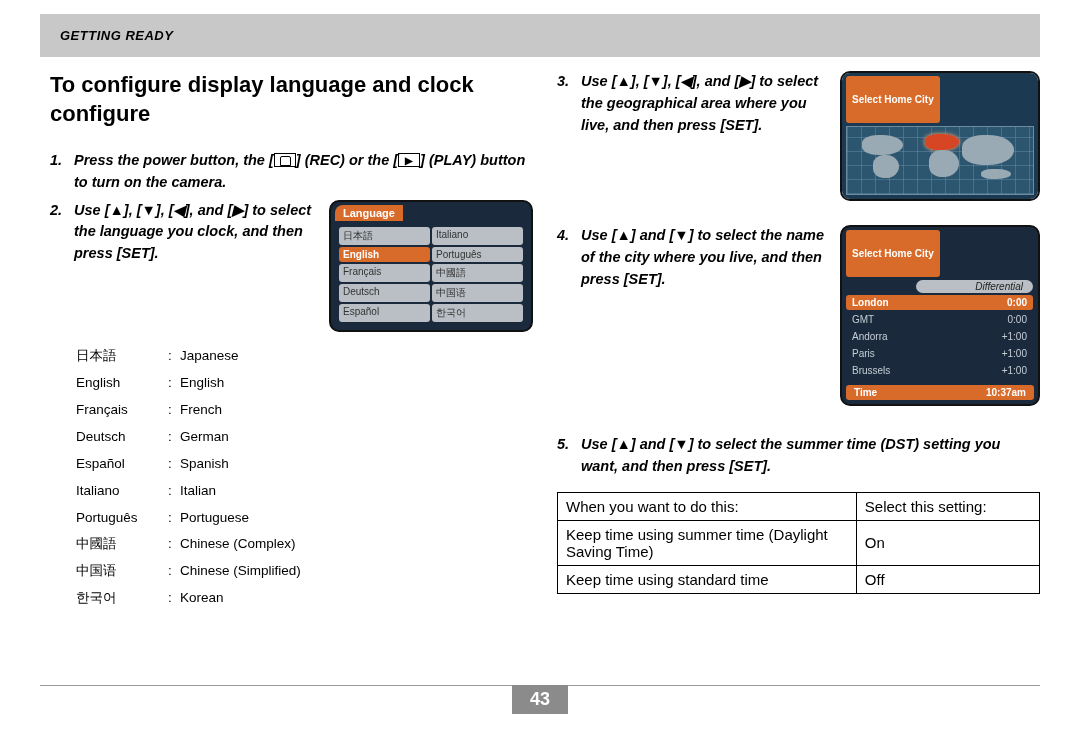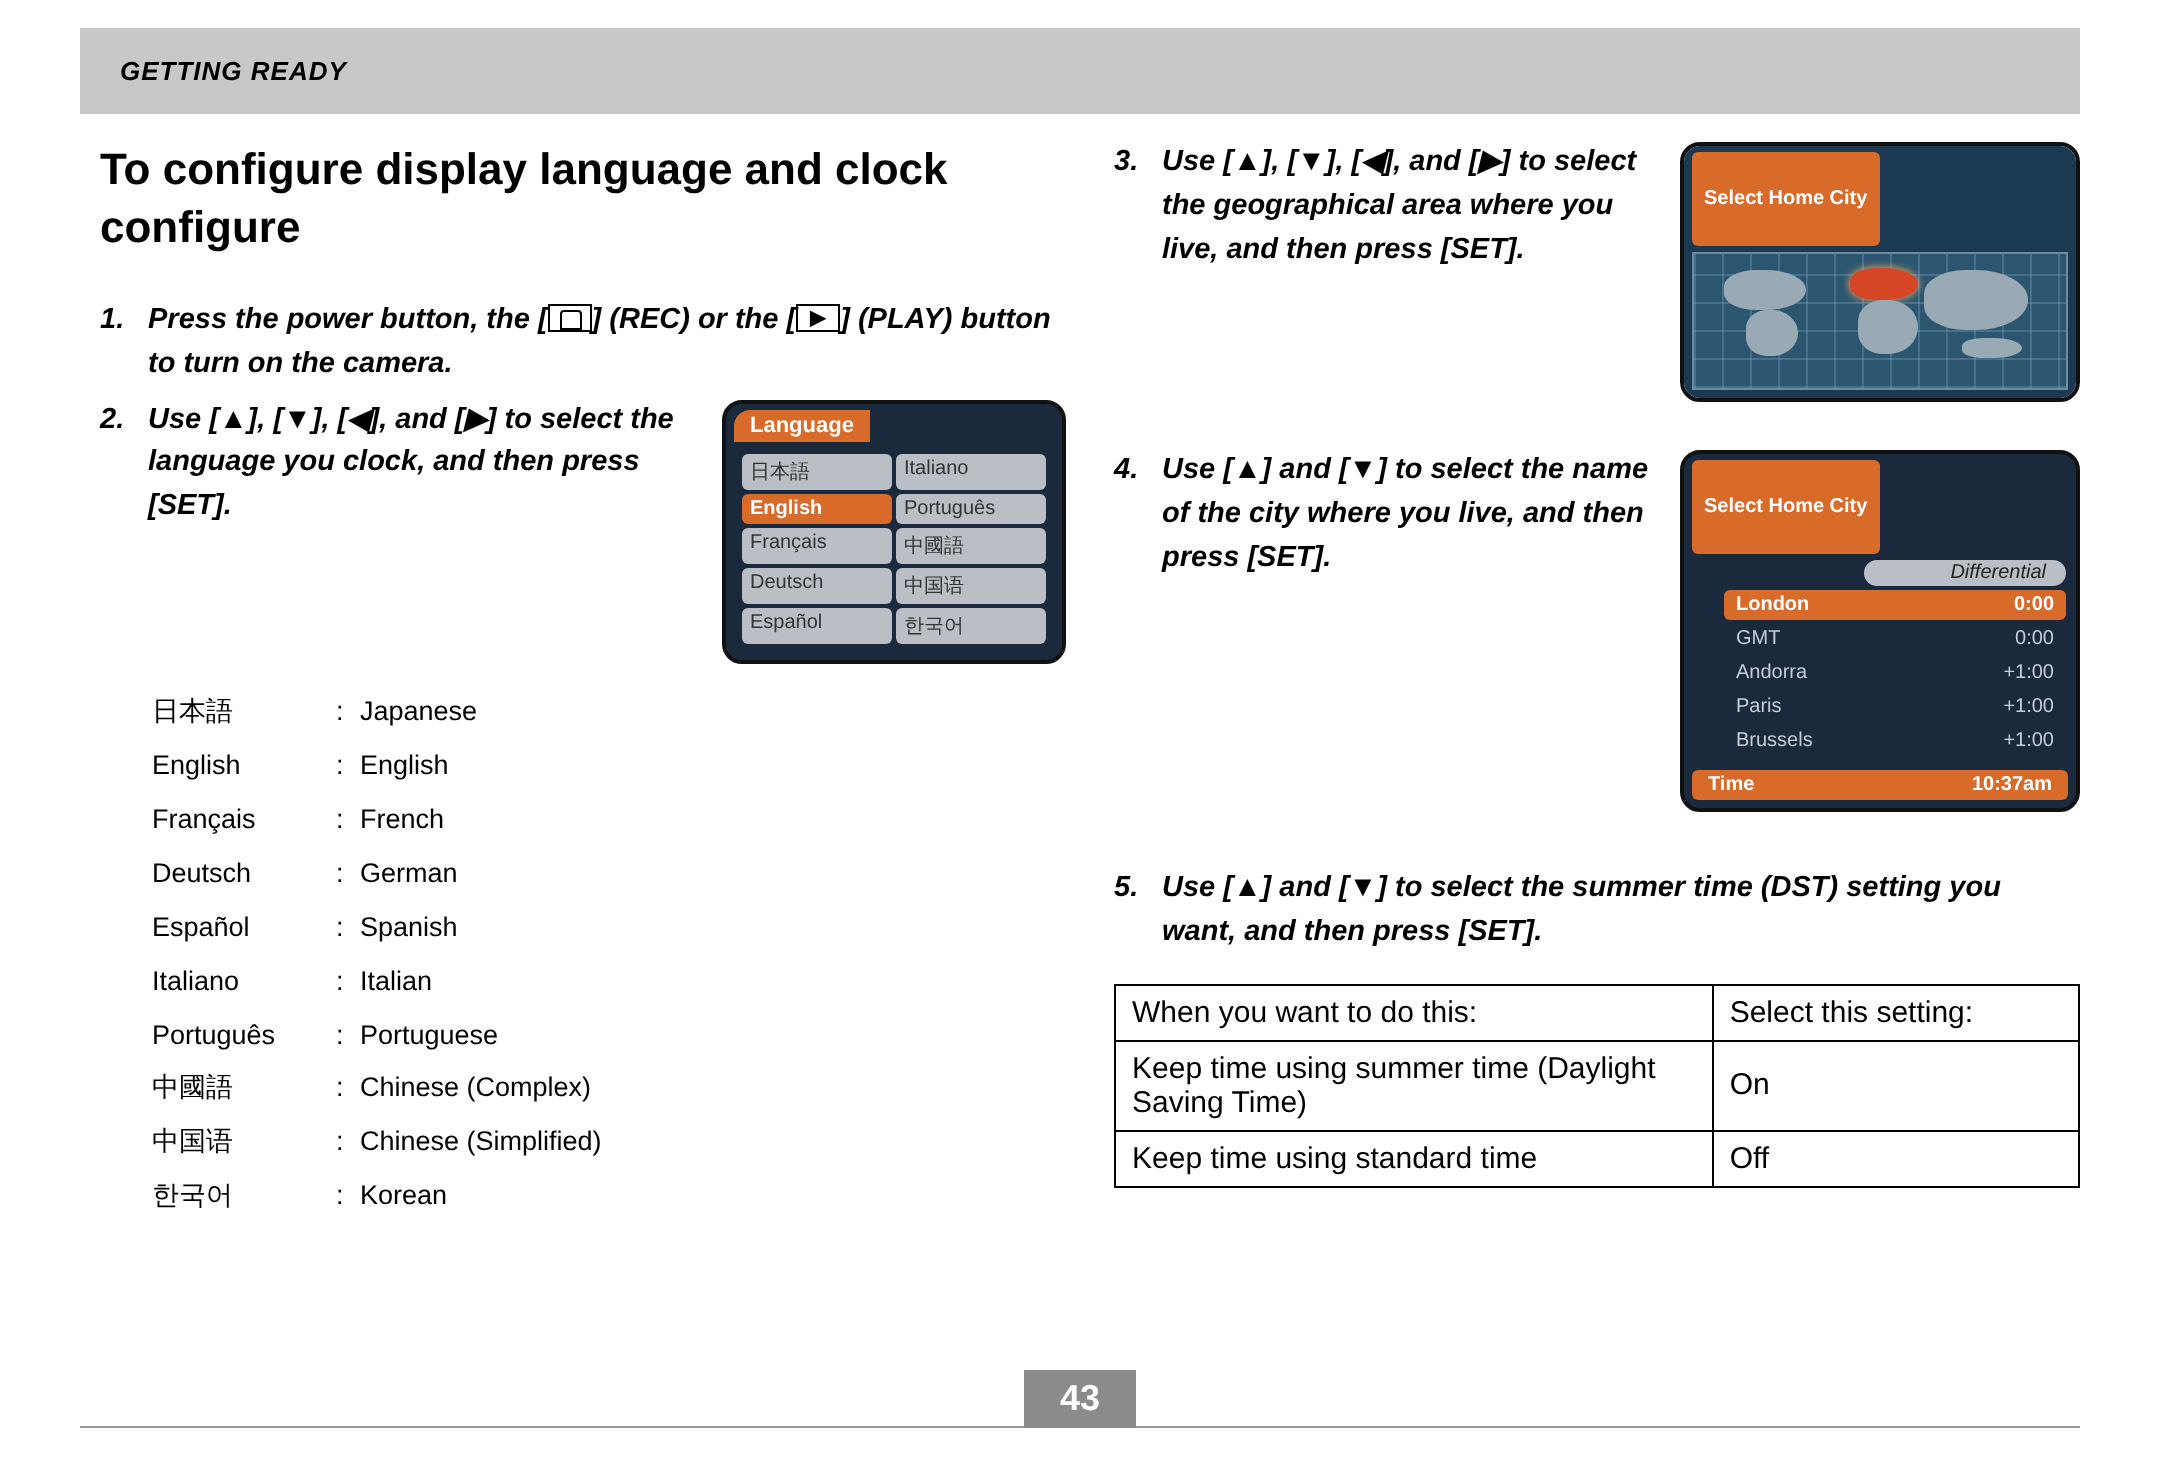--- a/index.html
+++ b/index.html
@@ -52,21 +52,21 @@
   .step-row {
     display: flex;
     gap: 14px;
     align-items: flex-start;
   }
   .step-row .step { flex: 1; }
   .lcd {
     border: 2px solid #111;
     border-radius: 10px;
     background: #1a2a3c;
-    width: 172px;
+    width: 204px;
     overflow: hidden;
     flex-shrink: 0;
   }
   .lcd-title {
     background: #d86a2a;
     color: #fff;
     font-size: 11px;
     font-weight: bold;
     padding: 2px 8px;
     border-top-left-radius: 8px;
@@ -136,21 +136,21 @@
   .continent {
     position: absolute;
     background: #9aaab4;
     border-radius: 40% 50% 50% 40%;
   }
   .red { background: #d64524 !important; box-shadow: 0 0 4px #ffb070; }
   .lcd-city {
     width: 200px;
   }
   .city-list {
-    padding: 3px 5px 3px 20px;
+    padding: 3px 5px 3px 4px;
   }
   .city-row {
     display: flex;
     justify-content: space-between;
     font-size: 10px;
     color: #c6cdd6;
     padding: 2px 6px;
     border-radius: 3px;
     margin-bottom: 2px;
   }
@@ -192,21 +192,21 @@
     font-weight: normal;
     vertical-align: middle;
   }
   .dst-table td:first-child { width: 62%; }
   .footer {
     position: absolute;
     bottom: 16px;
     left: 40px;
     right: 40px;
     display: flex;
-    align-items: flex-end;
+    align-items: flex-start;
   }
   .footer .line {
     flex: 1;
     height: 1px;
     background: #999;
   }
   .footer .pagenum {
     background: #8b8b8b;
     color: #fff;
     font-weight: bold;

